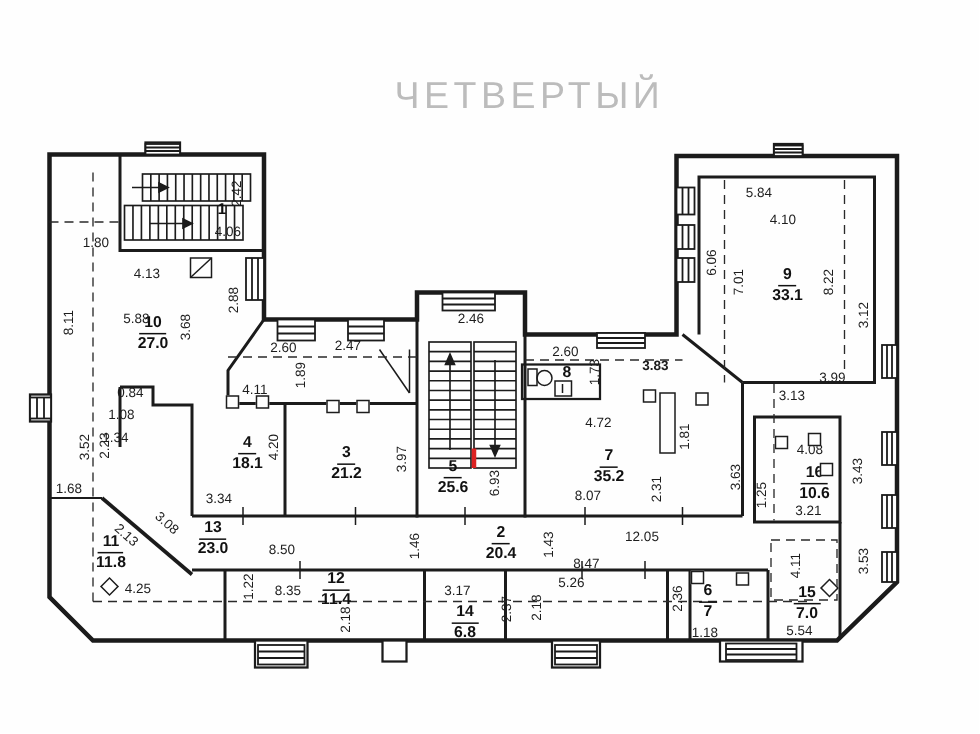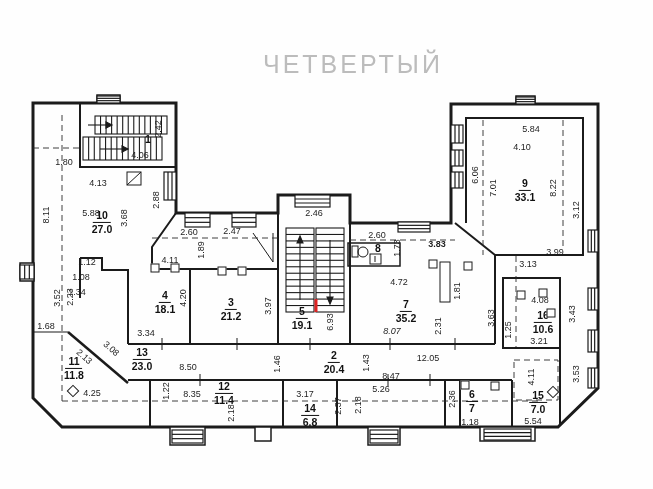--- a/index.html
+++ b/index.html
@@ -266,32 +266,32 @@
         </g>
       <line x1="300" y1="240" x2="300" y2="300"></line>
         <path d="M300 236 l-3 7 h6 z" fill="#1b1b1b"></path>
       <line x1="330" y1="240" x2="330" y2="300"></line>
         <path d="M330 304 l-3 -7 h6 z" fill="#1b1b1b"></path>
     </g>
   </svg>
 
   <div id="labels">
       <div class="lbl" style="transform: translate(-50%, -50%) rotate(-90deg); left: 158px; top: 129px;">2.42</div>
-      <div class="lbl" style="transform: translate(-50%, -50%) rotate(0deg); left: 140px; top: 155px;">4.06</div>
+      <div class="lbl" style="transform: translate(-50%, -50%) rotate(0deg); left: 152px; top: 155px;">4.06</div>
       <div class="lbl" style="transform: translate(-50%, -50%) rotate(0deg); left: 64px; top: 162px;">1.80</div>
       <div class="lbl" style="transform: translate(-50%, -50%) rotate(0deg); left: 98px; top: 183px;">4.13</div>
       <div class="lbl" style="transform: translate(-50%, -50%) rotate(0deg); left: 91px; top: 213px;">5.88</div>
       <div class="lbl" style="transform: translate(-50%, -50%) rotate(-90deg); left: 46px; top: 215px;">8.11</div>
       <div class="lbl" style="transform: translate(-50%, -50%) rotate(-90deg); left: 124px; top: 218px;">3.68</div>
       <div class="lbl" style="transform: translate(-50%, -50%) rotate(-90deg); left: 156px; top: 200px;">2.88</div>
       <div class="lbl" style="transform: translate(-50%, -50%) rotate(0deg); left: 189px; top: 232px;">2.60</div>
       <div class="lbl" style="transform: translate(-50%, -50%) rotate(0deg); left: 232px; top: 231px;">2.47</div>
       <div class="lbl" style="transform: translate(-50%, -50%) rotate(-90deg); left: 201px; top: 250px;">1.89</div>
       <div class="lbl" style="transform: translate(-50%, -50%) rotate(0deg); left: 170px; top: 260px;">4.11</div>
-      <div class="lbl" style="transform: translate(-50%, -50%) rotate(0deg); left: 87px; top: 262px;">1.12</div>
+      <div class="lbl" style="transform: translate(-50%, -50%) rotate(0deg); left: 87px; top: 262px;">0.84</div>
       <div class="lbl" style="transform: translate(-50%, -50%) rotate(0deg); left: 81px; top: 277px;">1.08</div>
       <div class="lbl" style="transform: translate(-50%, -50%) rotate(0deg); left: 77px; top: 292px;">1.34</div>
       <div class="lbl" style="transform: translate(-50%, -50%) rotate(-90deg); left: 70px; top: 297px;">2.23</div>
       <div class="lbl" style="transform: translate(-50%, -50%) rotate(-90deg); left: 57px; top: 298px;">3.52</div>
       <div class="lbl" style="transform: translate(-50%, -50%) rotate(0deg); left: 46px; top: 326px;">1.68</div>
       <div class="lbl" style="transform: translate(-50%, -50%) rotate(-90deg); left: 183px; top: 298px;">4.20</div>
       <div class="lbl" style="transform: translate(-50%, -50%) rotate(-90deg); left: 268px; top: 306px;">3.97</div>
       <div class="lbl" style="transform: translate(-50%, -50%) rotate(0deg); left: 146px; top: 333px;">3.34</div>
       <div class="lbl" style="transform: translate(-50%, -50%) rotate(42deg); left: 84px; top: 357px;">2.13</div>
       <div class="lbl" style="transform: translate(-50%, -50%) rotate(42deg); left: 111px; top: 349px;">3.08</div>
@@ -303,50 +303,50 @@
       <div class="lbl" style="transform: translate(-50%, -50%) rotate(0deg); left: 314px; top: 213px;">2.46</div>
       <div class="lbl" style="transform: translate(-50%, -50%) rotate(-90deg); left: 330px; top: 322px;">6.93</div>
       <div class="lbl" style="transform: translate(-50%, -50%) rotate(-90deg); left: 277px; top: 364px;">1.46</div>
       <div class="lbl" style="transform: translate(-50%, -50%) rotate(0deg); left: 305px; top: 394px;">3.17</div>
       <div class="lbl" style="transform: translate(-50%, -50%) rotate(-90deg); left: 338px; top: 406px;">2.37</div>
       <div class="lbl" style="transform: translate(-50%, -50%) rotate(0deg); left: 377px; top: 235px;">2.60</div>
       <div class="lbl" style="transform: translate(-50%, -50%) rotate(-90deg); left: 397px; top: 248px;">1.73</div>
       <div class="lbl" style="transform: translate(-50%, -50%) rotate(0deg); left: 437px; top: 244px; font-weight: bold;">3.83</div>
       <div class="lbl" style="transform: translate(-50%, -50%) rotate(0deg); left: 399px; top: 282px;">4.72</div>
       <div class="lbl" style="transform: translate(-50%, -50%) rotate(-90deg); left: 457px; top: 291px;">1.81</div>
-      <div class="lbl" style="transform: translate(-50%, -50%) rotate(0deg); left: 392px; top: 331px; font-style: italic;">8.07</div>
+      <div class="lbl" style="transform: translate(-50%, -50%) rotate(0deg); left: 392px; top: 331px;">8.07</div>
       <div class="lbl" style="transform: translate(-50%, -50%) rotate(-90deg); left: 438px; top: 326px;">2.31</div>
       <div class="lbl" style="transform: translate(-50%, -50%) rotate(-90deg); left: 491px; top: 318px;">3.63</div>
       <div class="lbl" style="transform: translate(-50%, -50%) rotate(0deg); left: 428px; top: 358px;">12.05</div>
       <div class="lbl" style="transform: translate(-50%, -50%) rotate(-90deg); left: 366px; top: 363px;">1.43</div>
       <div class="lbl" style="transform: translate(-50%, -50%) rotate(0deg); left: 391px; top: 376px;">8.47</div>
       <div class="lbl" style="transform: translate(-50%, -50%) rotate(0deg); left: 381px; top: 389px;">5.26</div>
       <div class="lbl" style="transform: translate(-50%, -50%) rotate(-90deg); left: 358px; top: 405px;">2.18</div>
       <div class="lbl" style="transform: translate(-50%, -50%) rotate(-90deg); left: 452px; top: 399px;">2.36</div>
       <div class="lbl" style="transform: translate(-50%, -50%) rotate(0deg); left: 470px; top: 422px;">1.18</div>
-      <div class="lbl" style="transform: translate(-50%, -50%) rotate(0deg); left: 531px; top: 129px;">5.84</div>
+      <div class="lbl" style="transform: translate(-50%, -50%) rotate(0deg); left: 506px; top: 129px;">5.84</div>
       <div class="lbl" style="transform: translate(-50%, -50%) rotate(0deg); left: 522px; top: 147px;">4.10</div>
       <div class="lbl" style="transform: translate(-50%, -50%) rotate(-90deg); left: 475px; top: 175px;">6.06</div>
       <div class="lbl" style="transform: translate(-50%, -50%) rotate(-90deg); left: 493px; top: 188px;">7.01</div>
       <div class="lbl" style="transform: translate(-50%, -50%) rotate(-90deg); left: 553px; top: 188px;">8.22</div>
       <div class="lbl" style="transform: translate(-50%, -50%) rotate(-90deg); left: 576px; top: 210px;">3.12</div>
       <div class="lbl" style="transform: translate(-50%, -50%) rotate(0deg); left: 555px; top: 252px;">3.99</div>
       <div class="lbl" style="transform: translate(-50%, -50%) rotate(0deg); left: 528px; top: 264px;">3.13</div>
       <div class="lbl" style="transform: translate(-50%, -50%) rotate(0deg); left: 540px; top: 300px;">4.08</div>
       <div class="lbl" style="transform: translate(-50%, -50%) rotate(-90deg); left: 508px; top: 330px;">1.25</div>
       <div class="lbl" style="transform: translate(-50%, -50%) rotate(-90deg); left: 572px; top: 314px;">3.43</div>
       <div class="lbl" style="transform: translate(-50%, -50%) rotate(0deg); left: 539px; top: 341px;">3.21</div>
       <div class="lbl" style="transform: translate(-50%, -50%) rotate(-90deg); left: 531px; top: 377px;">4.11</div>
       <div class="lbl" style="transform: translate(-50%, -50%) rotate(-90deg); left: 576px; top: 374px;">3.53</div>
       <div class="lbl" style="transform: translate(-50%, -50%) rotate(0deg); left: 533px; top: 421px;">5.54</div>
       <div class="room" style="left: 148px; top: 140px;"><span class="rn">1</span></div>
       <div class="room hasarea" style="left: 334px; top: 362px;"><span class="rn">2</span><span class="ra">20.4</span></div>
       <div class="room hasarea" style="left: 231px; top: 309px;"><span class="rn">3</span><span class="ra">21.2</span></div>
       <div class="room hasarea" style="left: 165px; top: 302px;"><span class="rn">4</span><span class="ra">18.1</span></div>
-      <div class="room hasarea" style="left: 302px; top: 318px;"><span class="rn">5</span><span class="ra">19.1</span></div>
+      <div class="room hasarea" style="left: 302px; top: 318px;"><span class="rn">5</span><span class="ra">25.6</span></div>
       <div class="room hasarea" style="left: 472px; top: 401px;"><span class="rn">6</span><span class="ra">7</span></div>
       <div class="room hasarea" style="left: 406px; top: 311px;"><span class="rn">7</span><span class="ra">35.2</span></div>
       <div class="room" style="left: 378px; top: 249px;"><span class="rn">8</span></div>
       <div class="room hasarea" style="left: 525px; top: 190px;"><span class="rn">9</span><span class="ra">33.1</span></div>
       <div class="room hasarea" style="left: 102px; top: 222px;"><span class="rn">10</span><span class="ra">27.0</span></div>
       <div class="room hasarea" style="left: 74px; top: 368px;"><span class="rn">11</span><span class="ra">11.8</span></div>
       <div class="room hasarea" style="left: 224px; top: 393px;"><span class="rn">12</span><span class="ra">11.4</span></div>
       <div class="room hasarea" style="left: 142px; top: 359px;"><span class="rn">13</span><span class="ra">23.0</span></div>
       <div class="room hasarea" style="left: 310px; top: 415px;"><span class="rn">14</span><span class="ra">6.8</span></div>
       <div class="room hasarea" style="left: 538px; top: 402px;"><span class="rn">15</span><span class="ra">7.0</span></div>

